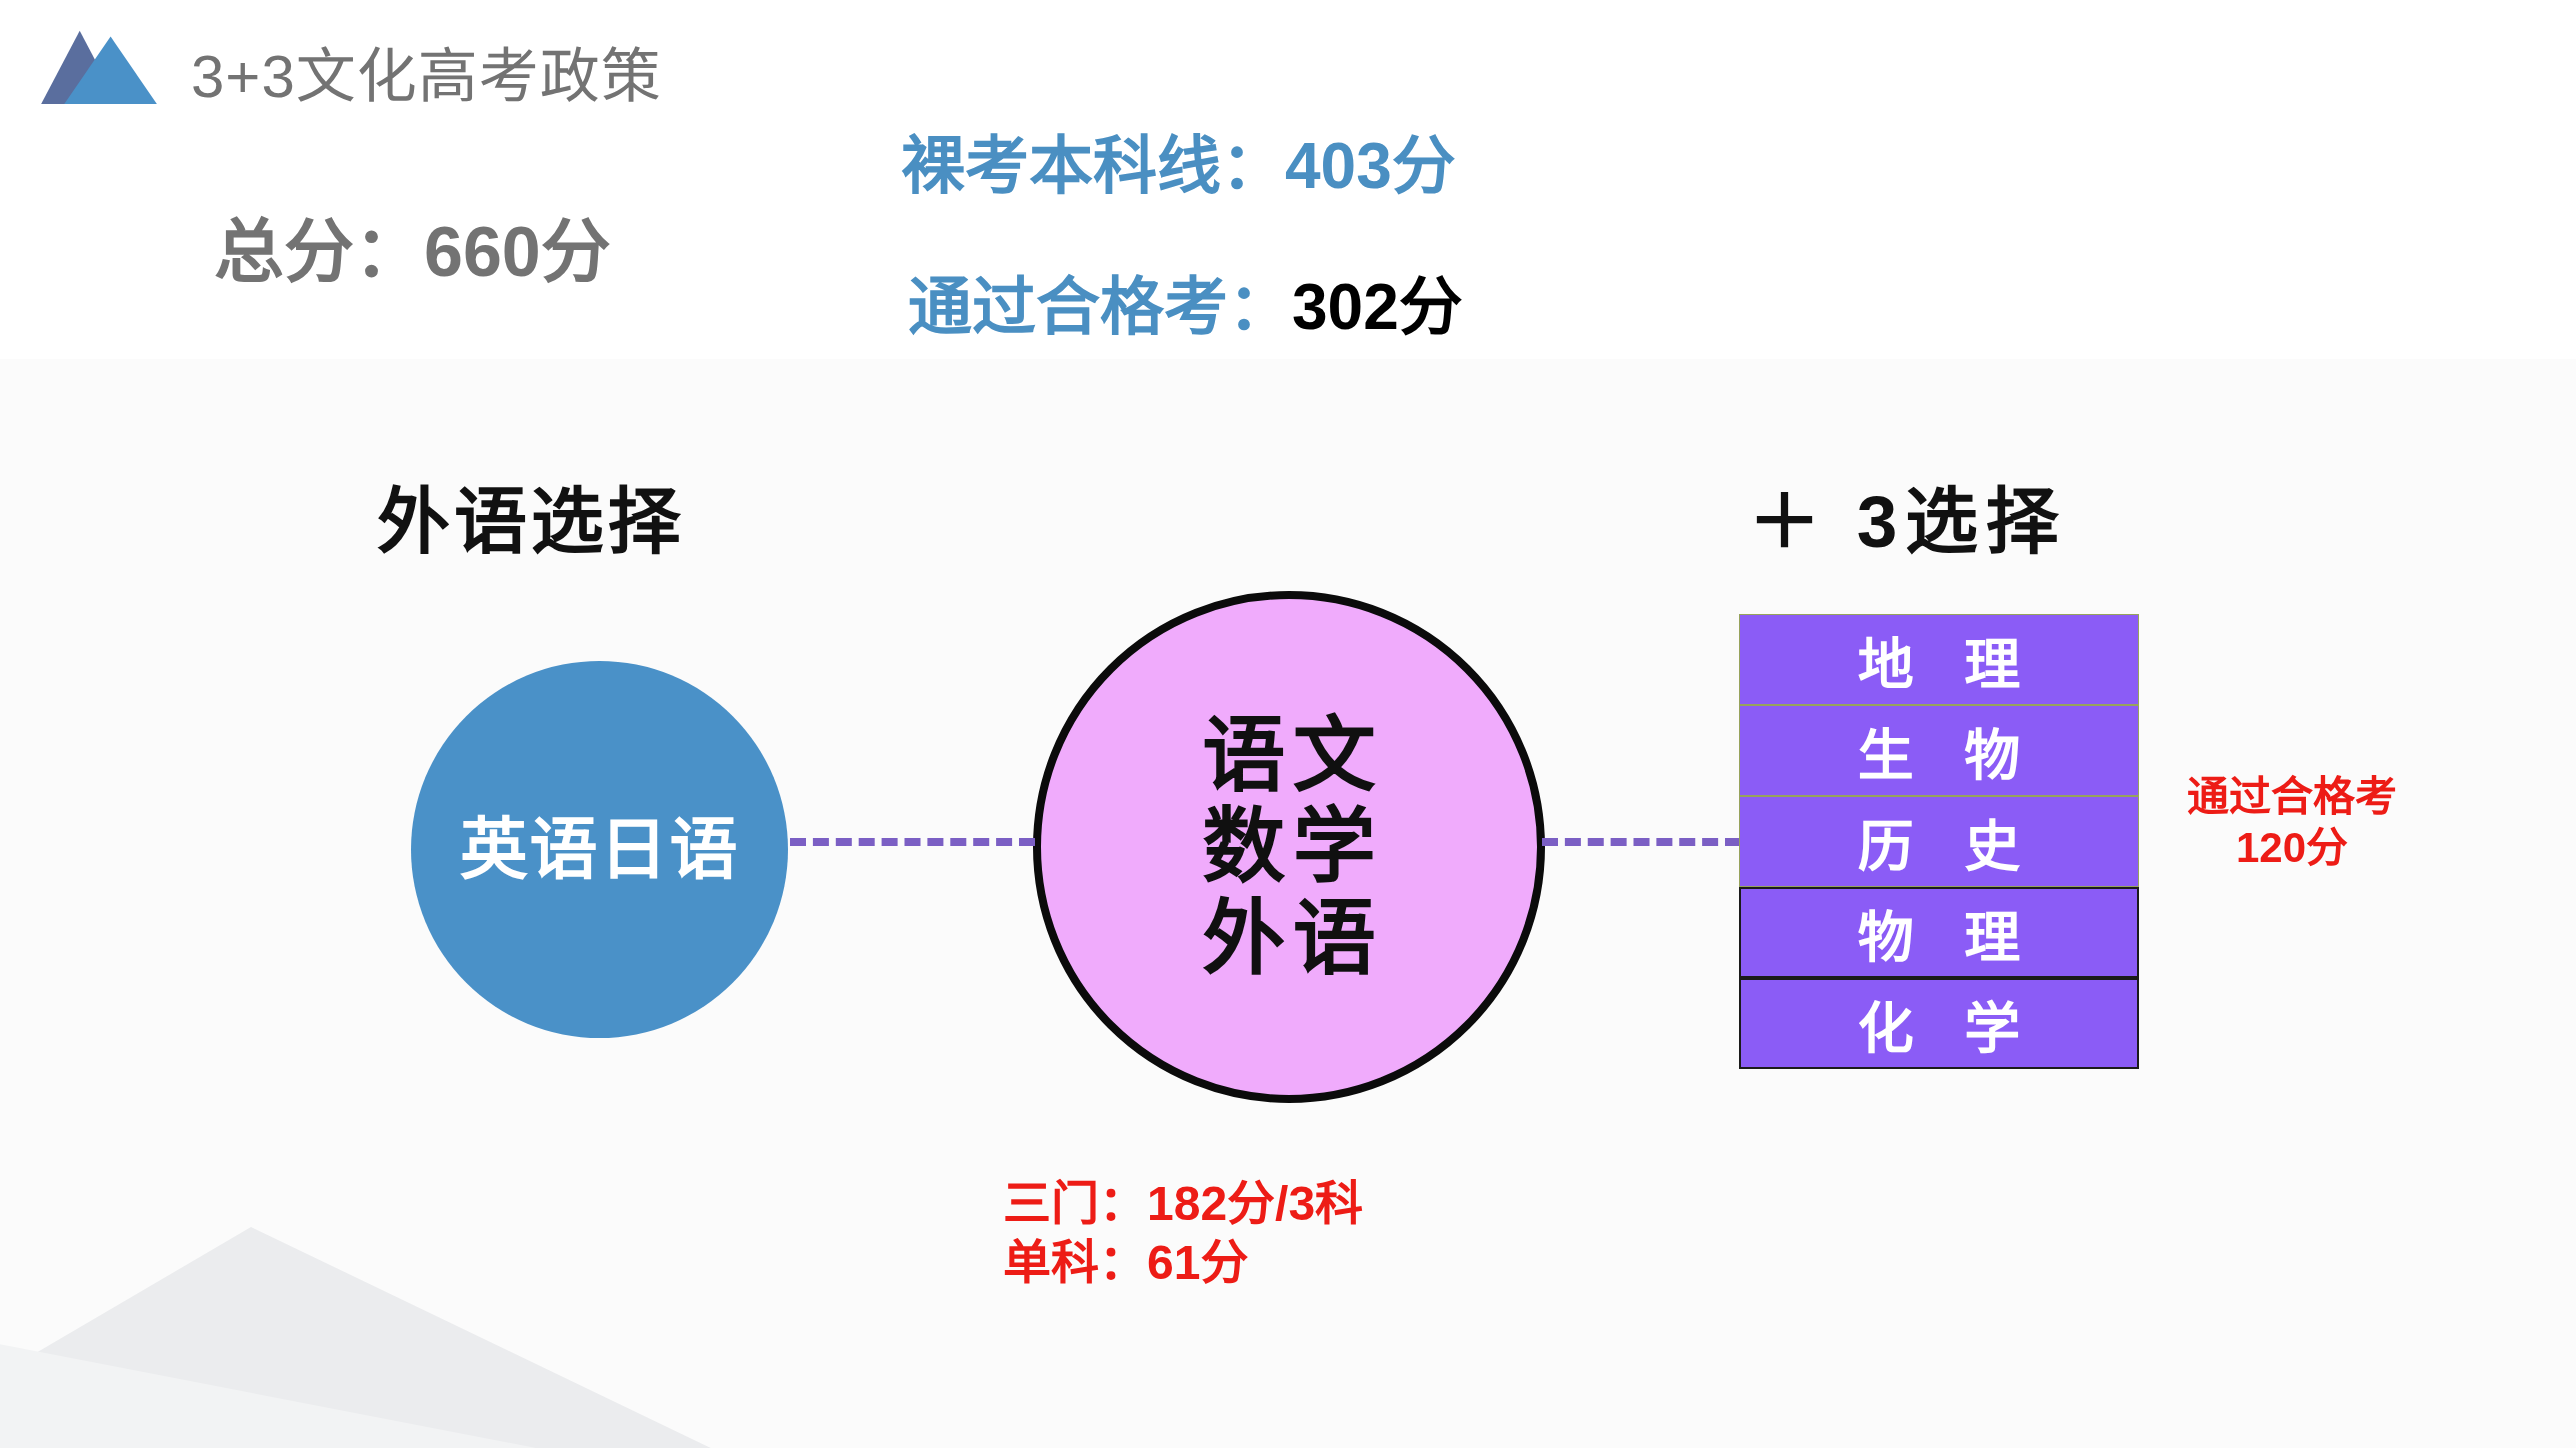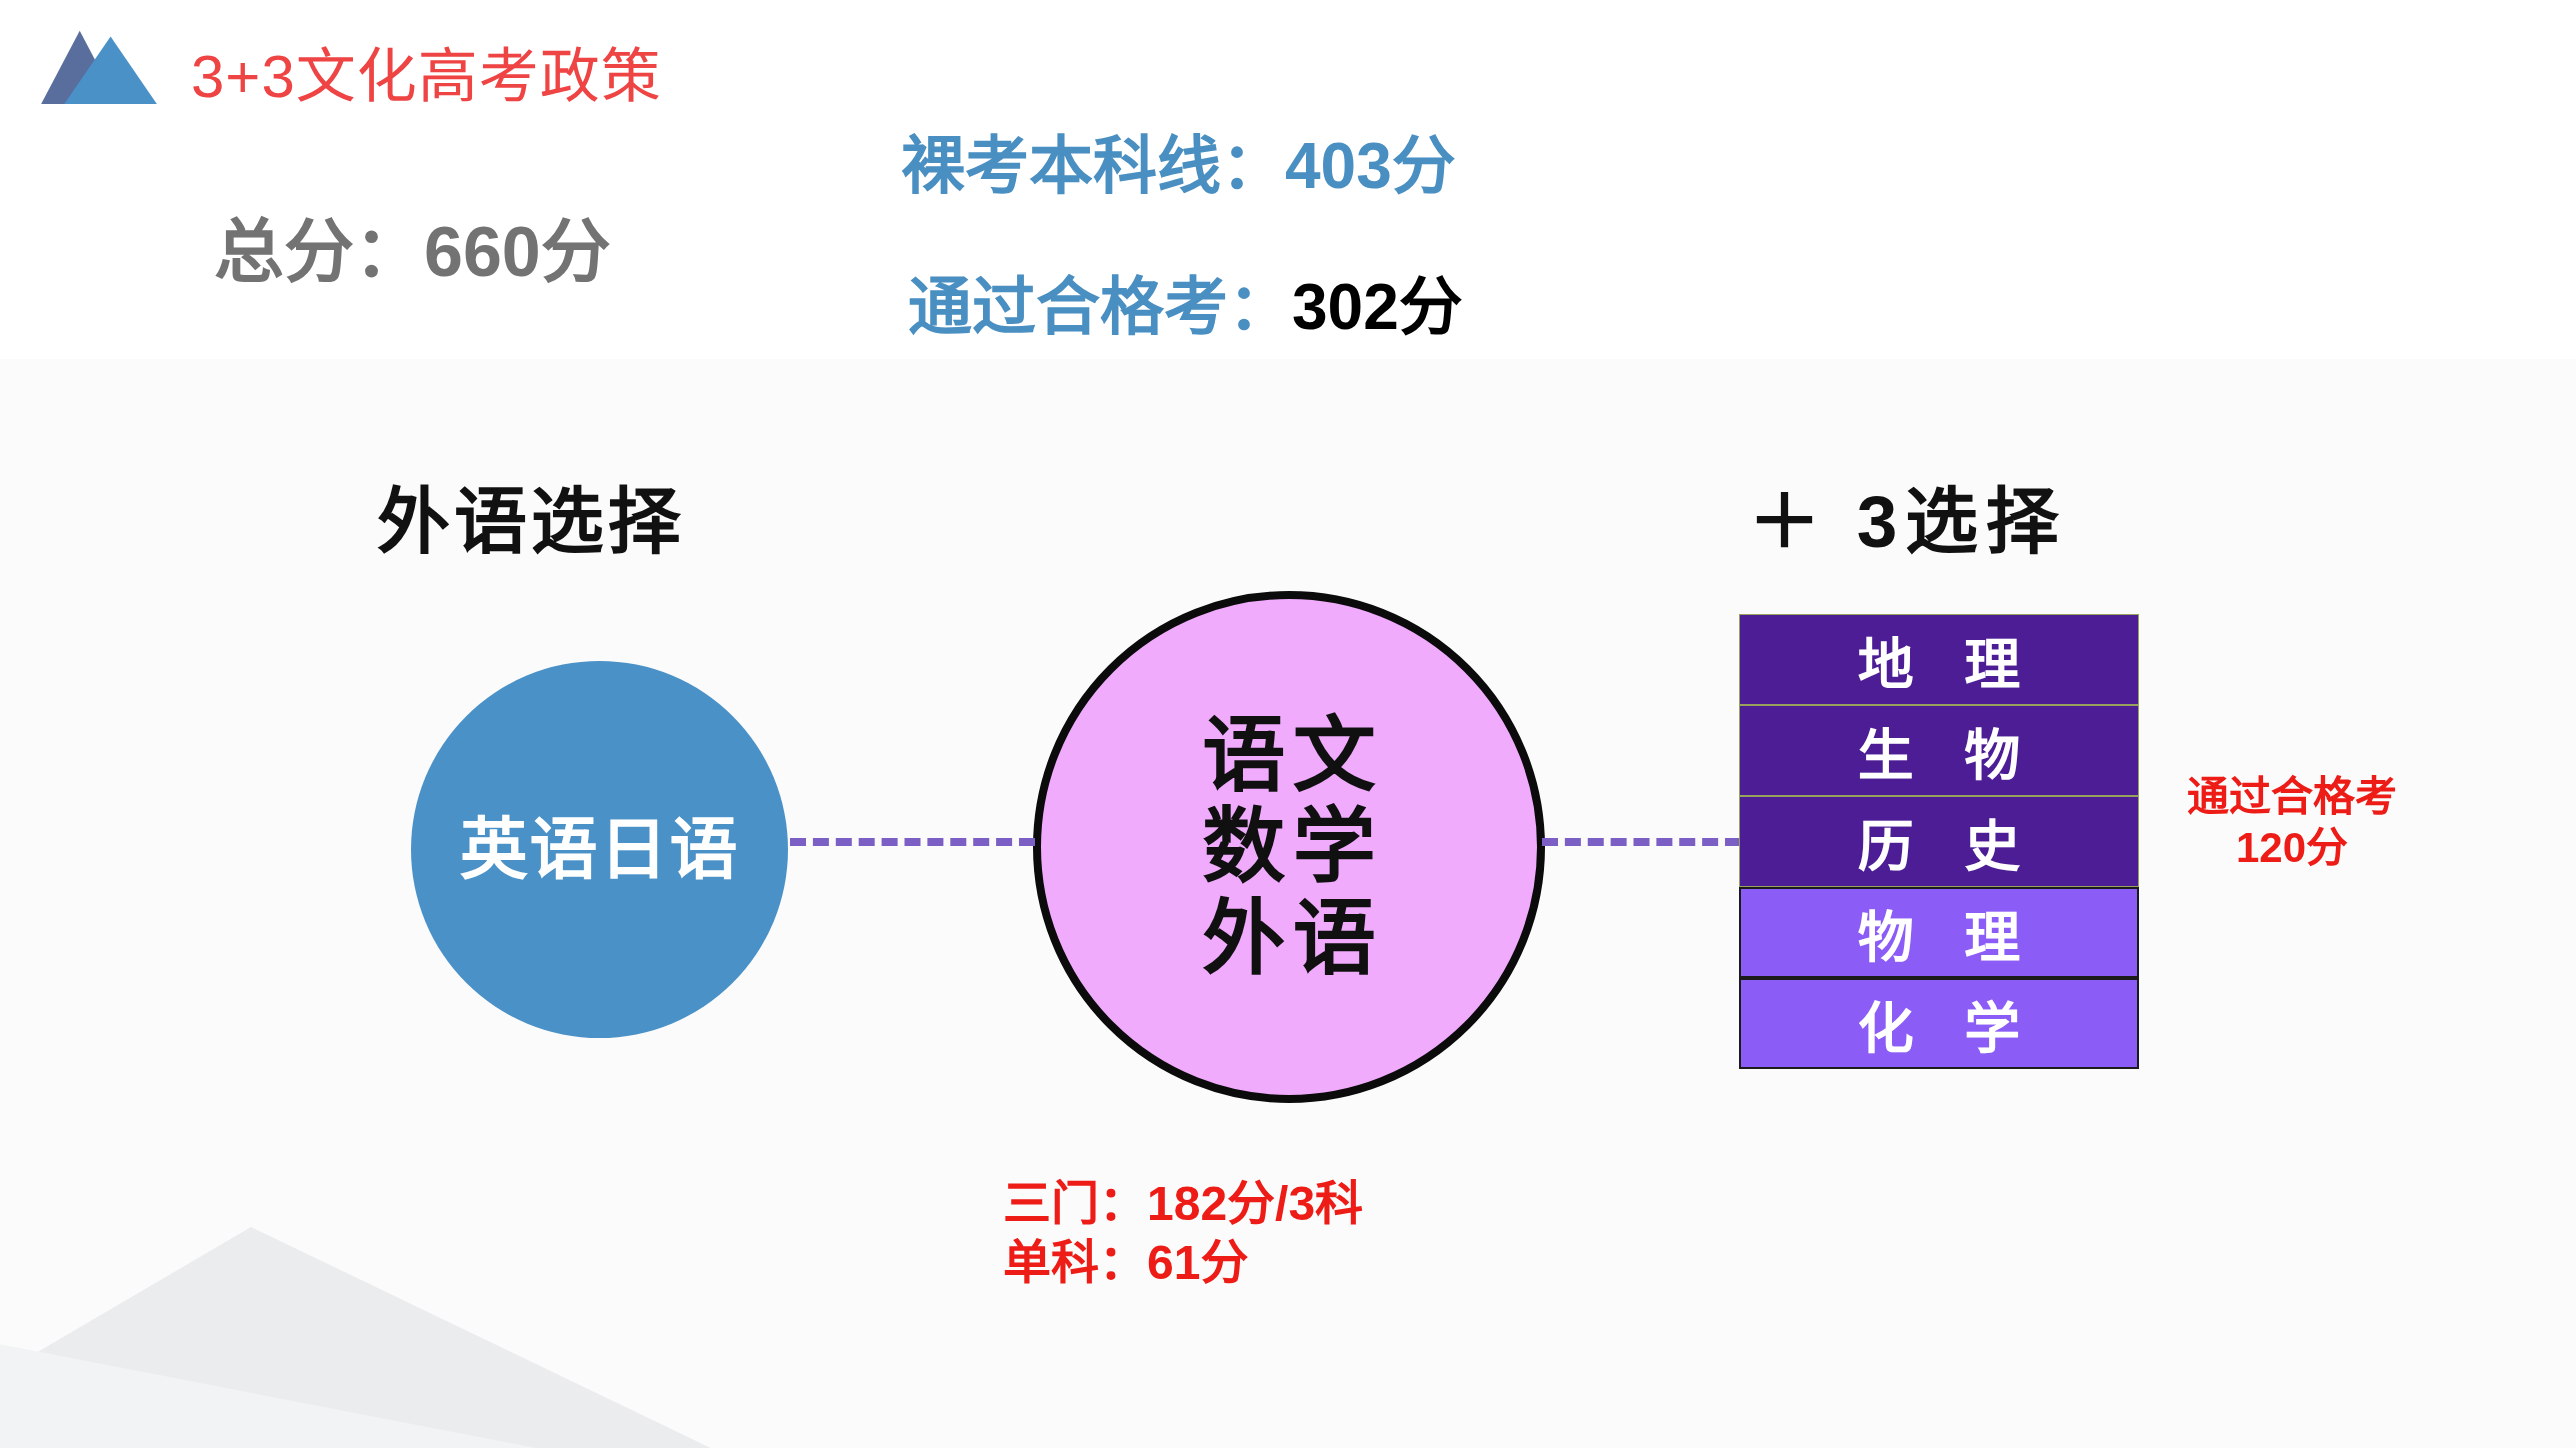--- a/index.html
+++ b/index.html
@@ -43,21 +43,21 @@
   .logo {
     position: absolute;
     left: 37px; top: 23px;
     width: 124px; height: 81px;
   }
   .doc-title {
     position: absolute;
     left: 191px; top: 27px;
     font-size: 60px;
     font-weight: 400;
-    color: #ef4444;
+    color: #737373;
     letter-spacing: 1px;
     white-space: nowrap;
   }
   .total-score {
     position: absolute;
     left: 214px; top: 195px;
     font-size: 70px;
     font-weight: bold;
     color: #737373;
     white-space: nowrap;
@@ -149,21 +149,21 @@
     display: flex;
     align-items: center;
     justify-content: center;
     font-size: 56px;
     font-weight: bold;
     color: #ffffff;
     letter-spacing: 17.4px;
     text-indent: 17.4px;
   }
   .subject-row.blue {
-    background: #4c1d95;
+    background: #8b5cf6;
     border: 1.9px solid #97a35c;
   }
   .subject-row.blue + .subject-row.blue { border-top: 1.9px solid #97a35c; }
   .subject-row.gray {
     background: #8b5cf6;
     border: 2.9px solid #1b1b1b;
   }
 
   
   .note-red {

